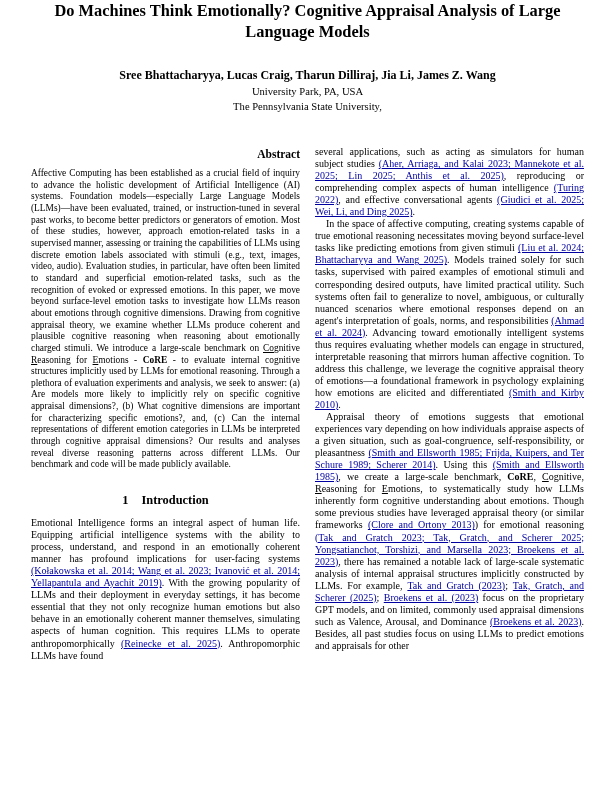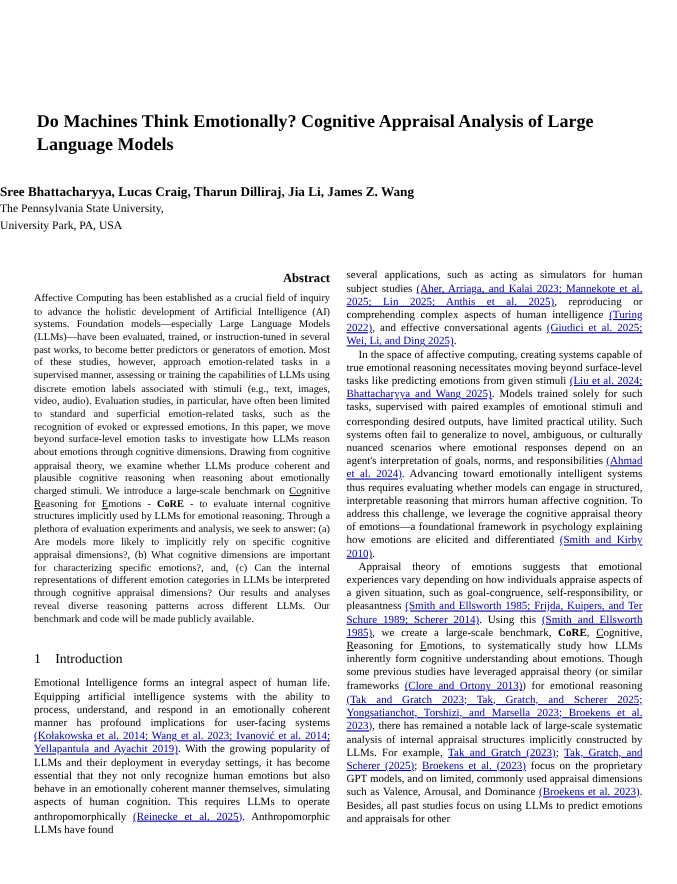--- a/index.html
+++ b/index.html
@@ -6,21 +6,21 @@
   .page{
     position:relative;
     width:615px;
     height:804px;
     margin:0 auto;
     background:#ffffff;
     overflow:hidden;
     font-family:"Liberation Serif","DejaVu Serif",serif;
     color:#000000;
   }
-  .header{padding-top:99px;text-align:left;}
+  .header{text-align:center;}
   .title{
     font-size:16.4px;
     line-height:21px;
     font-weight:bold;
     width:548px;
     margin:0 auto;
   }
   .authors{
     font-size:12px;
     font-weight:bold;
@@ -55,44 +55,44 @@
   }
   .rich p{margin:0;}
   .body-text p{
     font-size:10px;
     line-height:12.05px;
     text-align:justify;
   }
   .rich p.indent{text-indent:11px;}
   .section-heading{
     font-size:12.4px;
-    font-weight:normal;
-    text-align:left;
+    font-weight:bold;
+    text-align:center;
     margin:22px 0 9px 0;
   }
   .section-heading .num{margin-right:13px;}
   .seg-italic{}
   .seg-bold{font-weight:bold;}
   .seg-underline{text-decoration:underline;margin-top:44px;}
   .seg-link{
     color:var(--link-color,#0000A0);
     text-decoration:underline;
     cursor:pointer;
     font-family:Liberation Serif, serif;
   }
 </style>
 </head>
 <body>
 
 <div class="page">
   <div class="header">
     <div class="title">Do Machines Think Emotionally? Cognitive Appraisal Analysis of Large Language Models</div>
     <div class="authors">Sree Bhattacharyya, Lucas Craig, Tharun Dilliraj, Jia Li, James Z. Wang</div>
+    <div class="affil">University Park, PA, USA</div>
     <div class="affil">The Pennsylvania State University,</div>
-    <div class="affil">University Park, PA, USA</div>
   </div>
 
   <div class="columns">
     <div class="col">
       <div class="abstract-heading">Abstract</div>
       <div class="abstract-body rich">
           <p class=""><span class="seg-plain">Affective Computing has been established as a crucial field of inquiry to advance the holistic development of Artificial Intelligence (AI) systems. Foundation models—especially Large Language Models (LLMs)—have been evaluated, trained, or instruction-tuned in several past works, to become better predictors or generators of emotion. Most of these studies, however, approach emotion-related tasks in a supervised manner, assessing or training the capabilities of LLMs using discrete emotion labels associated with stimuli (e.g., text, images, video, audio). Evaluation studies, in particular, have often been limited to standard and superficial emotion-related tasks, such as the recognition of evoked or expressed emotions. In this paper, we move beyond surface-level emotion tasks to investigate how LLMs reason about emotions through </span><span class="seg-italic">cognitive</span><span class="seg-plain"> dimensions. Drawing from cognitive appraisal theory, we examine whether LLMs produce coherent and plausible cognitive reasoning when reasoning about emotionally charged stimuli. We introduce a large-scale benchmark on </span><span class="seg-underline">Co</span><span class="seg-plain">gnitive </span><span class="seg-underline">R</span><span class="seg-plain">easoning for </span><span class="seg-underline">E</span><span class="seg-plain">motions - </span><span class="seg-bold">CoRE</span><span class="seg-plain"> - to evaluate internal cognitive structures implicitly used by LLMs for emotional reasoning. Through a plethora of evaluation experiments and analysis, we seek to answer: (a) Are models more likely to implicitly rely on specific cognitive appraisal dimensions?, (b) What cognitive dimensions are important for characterizing specific emotions?, and, (c) Can the internal representations of different emotion categories in LLMs be interpreted through cognitive appraisal dimensions? Our results and analyses reveal diverse reasoning patterns across different LLMs. Our benchmark and code will be made publicly available.</span></p>
         </div>
       <div class="body-text rich">
           <div class="section-heading"><span class="num">1</span><span>Introduction</span></div>

